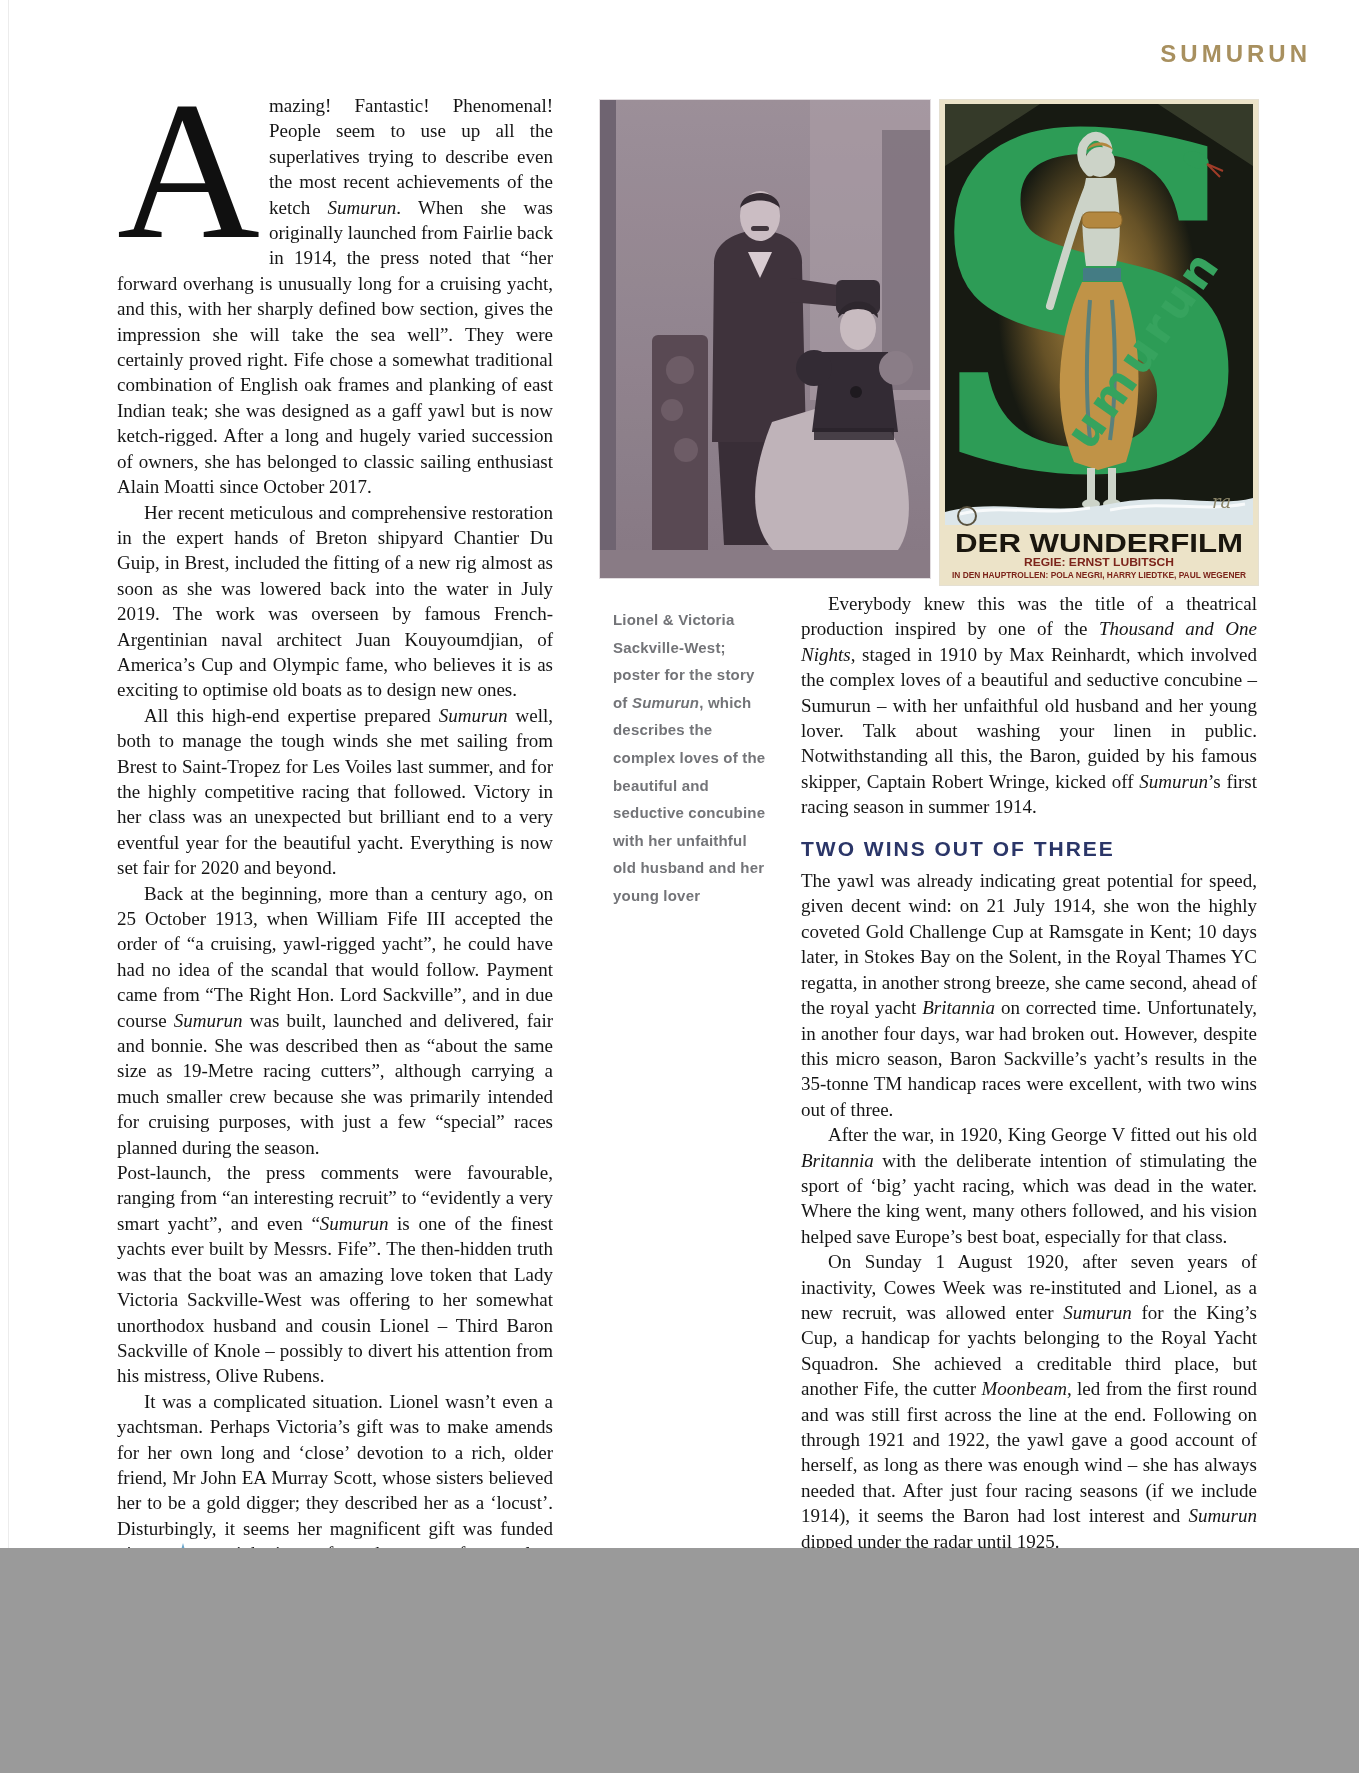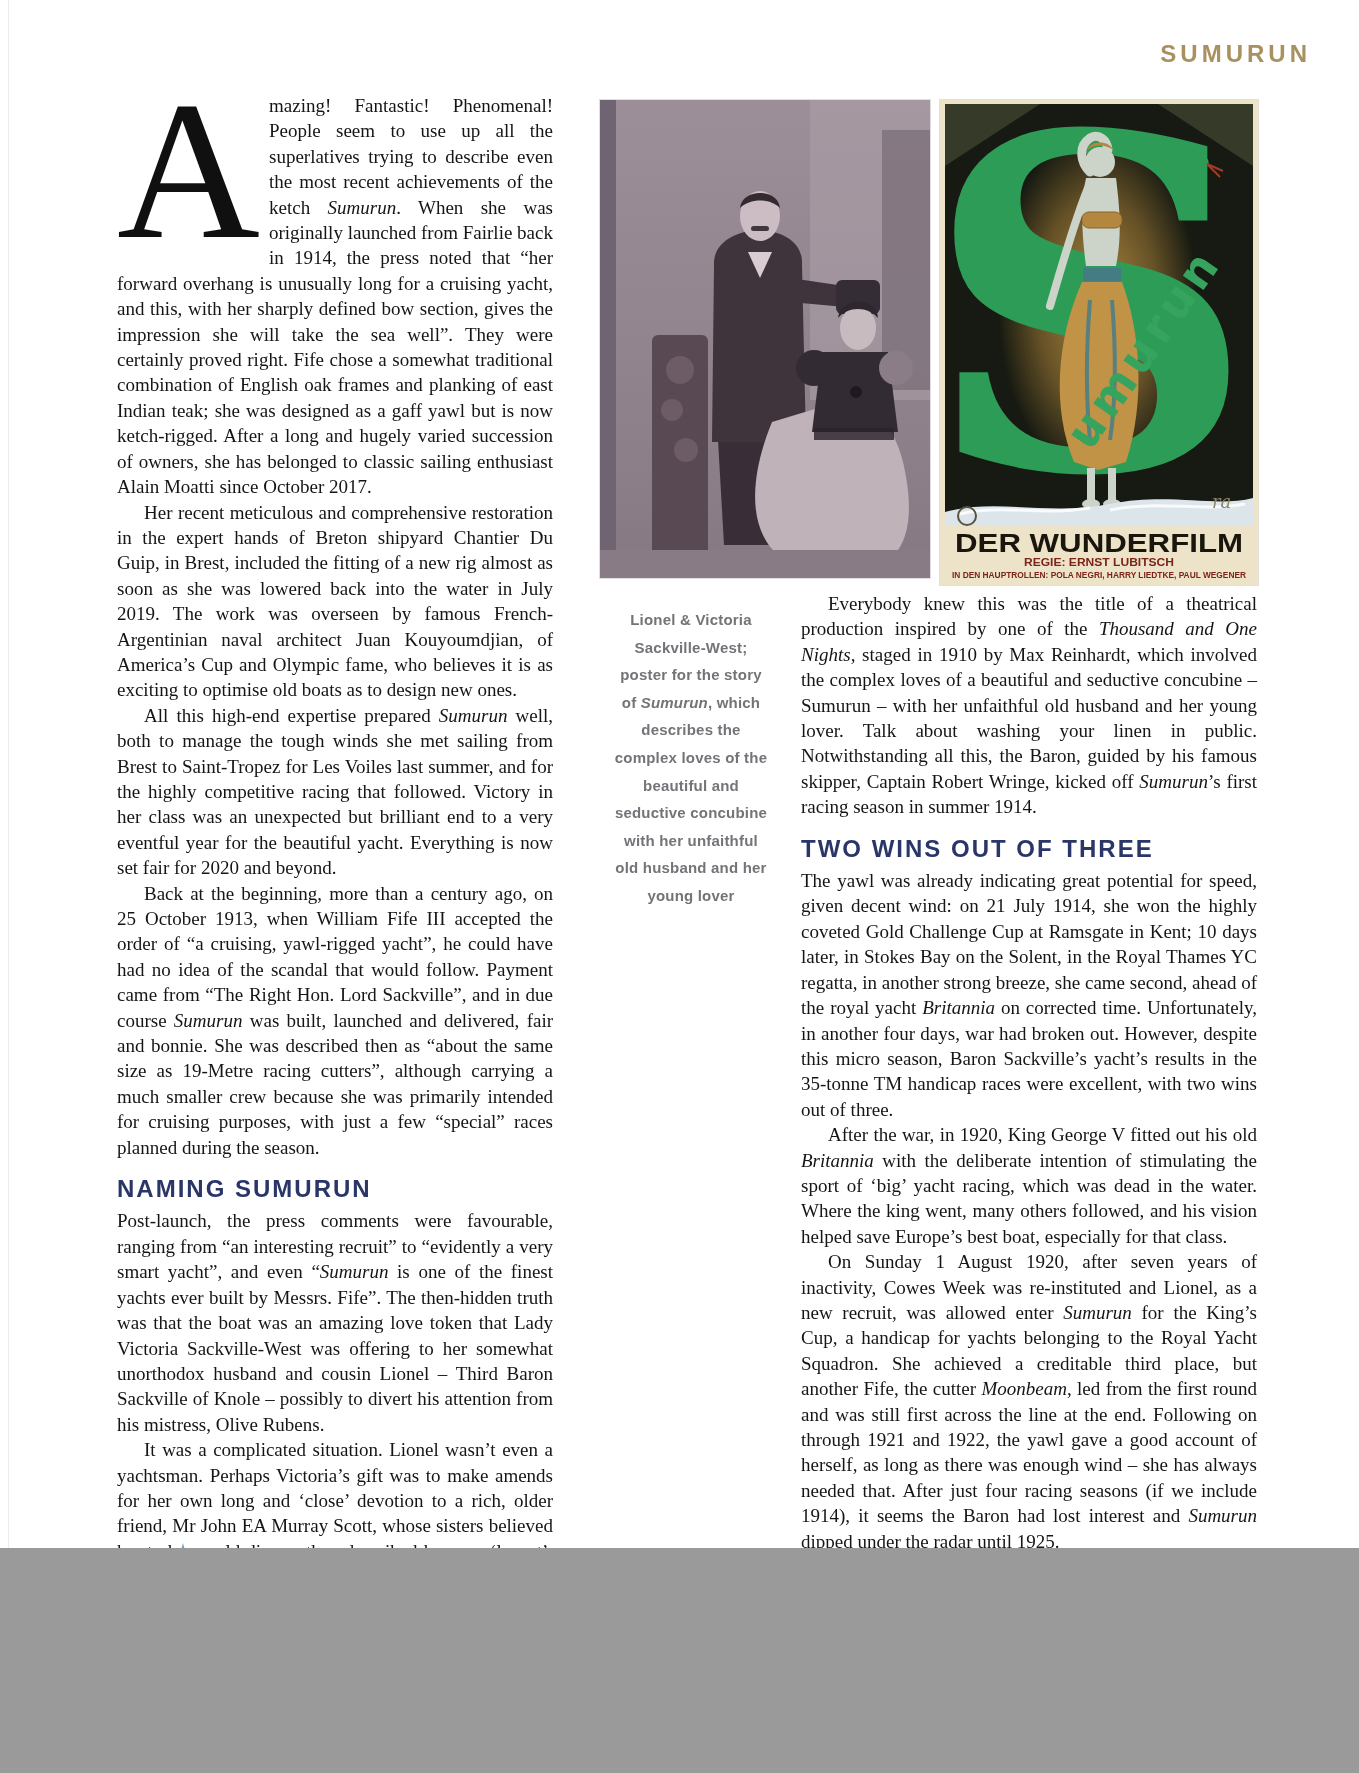--- a/index.html
+++ b/index.html
@@ -10,33 +10,33 @@
   .runhead{position:absolute;top:40px;right:48px;font-family:"Liberation Sans",sans-serif;
            font-weight:bold;font-size:24px;letter-spacing:4px;color:#a8905f;}
 
   .col{position:absolute;font-size:19px;line-height:25.4px;color:#151515;text-align:justify;
        -webkit-hyphens:none;hyphens:none;}
   .col-left{left:117px;top:93px;width:436px;}
   .col-right{left:801px;top:591px;width:456px;}
   .col p{margin:0;}
   .col p.ind{text-indent:27px;}
   .col .h2{font-family:"Liberation Sans",sans-serif;font-weight:bold;color:#2b3668;
-           font-size:24px;letter-spacing:2px;margin:16px 0 7px 0;text-align:left;}
+           font-size:21px;letter-spacing:2px;margin:16px 0 7px 0;text-align:left;}
   .drop{float:left;width:146px;height:152px;font-size:198px;line-height:152px;
         font-family:"Liberation Serif",serif;color:#101010;margin:2px 6px 0 0;text-align:left;}
 
   .photo{position:absolute;left:600px;top:100px;width:330px;height:478px;margin:0;
          outline:1px solid #e2dde0;}
   .poster{position:absolute;left:940px;top:100px;width:318px;height:485px;margin:0;
           outline:1px solid #e5e0d2;}
   .photo svg,.poster svg{display:block;}
 
   .caption{position:absolute;left:613px;top:606px;width:156px;
            font-family:"Liberation Sans",sans-serif;font-weight:bold;font-size:15px;
-           line-height:27.6px;color:#737478;letter-spacing:0.2px;text-align:center;}
+           line-height:27.6px;color:#737478;letter-spacing:0.2px;}
   .caption p{margin:0;}
 
   .footer{position:absolute;top:1710px;right:119px;font-size:18px;letter-spacing:1px;
           color:#3c3c48;white-space:nowrap;font-family:"Liberation Serif",serif;padding-left:34px;}
   .footer .issue{font-weight:bold;color:#1e2a52;margin-left:7px;}
   .pageno{position:absolute;top:1708px;right:42px;font-size:20px;font-weight:bold;
           color:#1e2a52;font-family:"Liberation Serif",serif;}
 
   .watermark{position:absolute;left:0;top:12px;width:1359px;height:1773px;
              mix-blend-mode:multiply;opacity:0.92;pointer-events:none;}
@@ -46,21 +46,20 @@
 
 <div class="page">
 
   <div class="runhead">SUMURUN</div>
 
   <div class="col col-left">
       <p><span class="drop">A</span>mazing! Fantastic! Phenomenal! People seem to use up all the superlatives trying to describe even the most recent achievements of the ketch <i>Sumurun</i>. When she was originally launched from Fairlie back in 1914, the press noted that “her forward overhang is unusually long for a cruising yacht, and this, with her sharply defined bow section, gives the impression she will take the sea well”. They were certainly proved right. Fife chose a somewhat traditional combination of English oak frames and planking of east Indian teak; she was designed as a gaff yawl but is now ketch-rigged. After a long and hugely varied succession of owners, she has belonged to classic sailing enthusiast Alain Moatti since October 2017.</p>
       <p class="ind">Her recent meticulous and comprehensive restoration in the expert hands of Breton shipyard Chantier Du Guip, in Brest, included the fitting of a new rig almost as soon as she was lowered back into the water in July 2019. The work was overseen by famous French-Argentinian naval architect Juan Kouyoumdjian, of America’s Cup and Olympic fame, who believes it is as exciting to optimise old boats as to design new ones.</p>
       <p class="ind">All this high-end expertise prepared <i>Sumurun</i> well, both to manage the tough winds she met sailing from Brest to Saint-Tropez for Les Voiles last summer, and for the highly competitive racing that followed. Victory in her class was an unexpected but brilliant end to a very eventful year for the beautiful yacht. Everything is now set fair for 2020 and beyond.</p>
       <p class="ind">Back at the beginning, more than a century ago, on 25 October 1913, when William Fife III accepted the order of “a cruising, yawl-rigged yacht”, he could have had no idea of the scandal that would follow. Payment came from “The Right Hon. Lord Sackville”, and in due course <i>Sumurun</i> was built, launched and delivered, fair and bonnie. She was described then as “about the same size as 19-Metre racing cutters”, although carrying a much smaller crew because she was primarily intended for cruising purposes, with just a few “special” races planned during the season.</p>
-      <div class="h2">NAMING SUMURUN</div>
       <p>Post-launch, the press comments were favourable, ranging from “an interesting recruit” to “evidently a very smart yacht”, and even “<i>Sumurun</i> is one of the finest yachts ever built by Messrs. Fife”. The then-hidden truth was that the boat was an amazing love token that Lady Victoria Sackville-West was offering to her somewhat unorthodox husband and cousin Lionel – Third Baron Sackville of Knole – possibly to divert his attention from his mistress, Olive Rubens.</p>
       <p class="ind">It was a complicated situation. Lionel wasn’t even a yachtsman. Perhaps Victoria’s gift was to make amends for her own long and ‘close’ devotion to a rich, older friend, Mr John EA Murray Scott, whose sisters believed her to be a gold digger; they described her as a ‘locust’. Disturbingly, it seems her magnificent gift was funded via a generous inheritance from the estate of a now late ‘friend’, which had been very publicly challenged in a scandalous court case involving a mysterious missing codicil to the will. To add insult to injury, Lady Victoria insisted on naming the yacht <i>Sumurun</i>.</p>
     </div>
 
   <figure class="photo">
     <svg width="330" height="478" viewBox="0 0 330 478">
       <defs>
         <linearGradient id="phbg" x1="0" y1="0" x2="0" y2="1">
           <stop offset="0" stop-color="#a1949d"></stop>
           <stop offset="0.55" stop-color="#948791"></stop>

